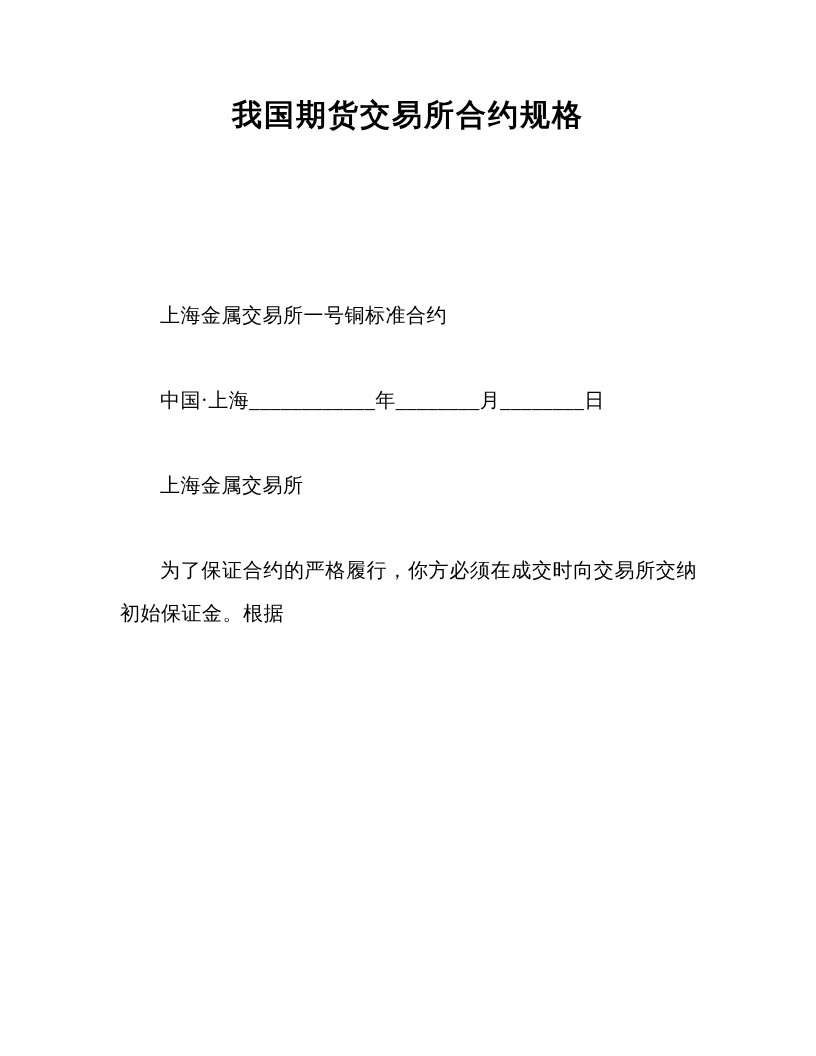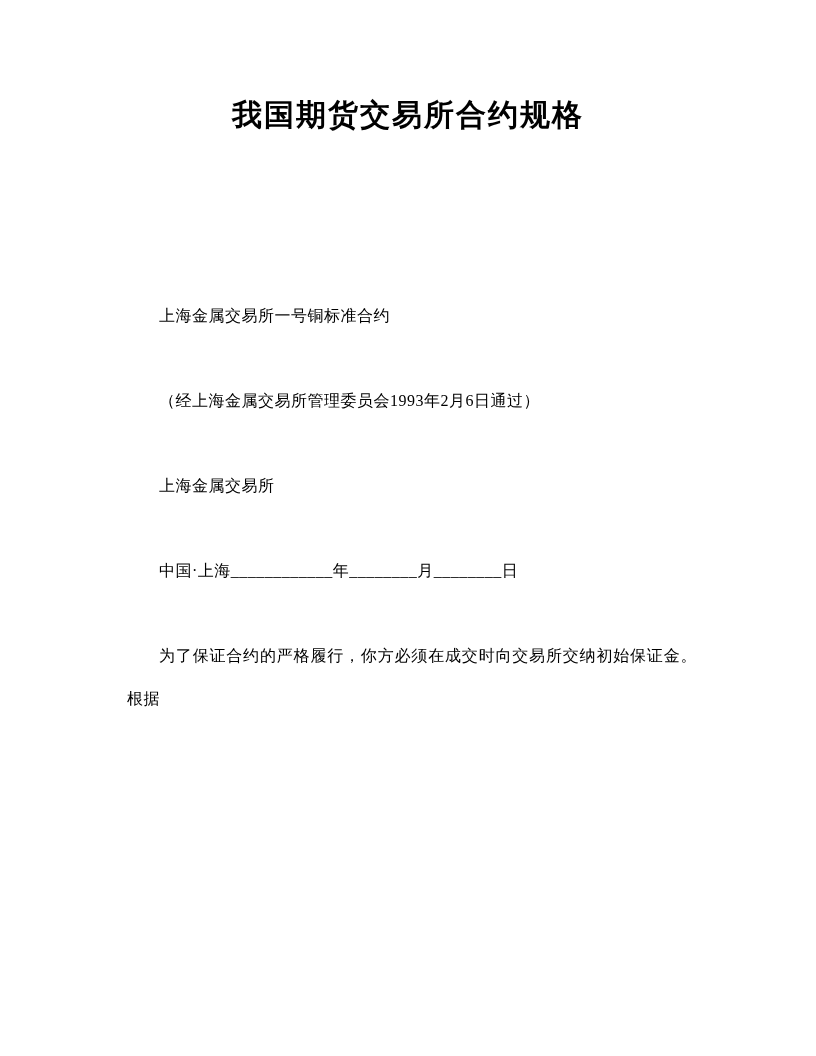--- a/index.html
+++ b/index.html
@@ -22,48 +22,47 @@
   .doc-title {
     font-family: "Liberation Sans", "DejaVu Sans", sans-serif;
     font-weight: bold;
     font-size: 30px;
     letter-spacing: 2px;
     text-align: center;
     margin: 0 0 160px 0;
     line-height: 38px;
   }
   .doc-body p {
-    font-size: 16px;
+    font-size: 20px;
     line-height: 43px;
-    margin: 0 0 42px 8px;
+    margin: 0 0 42px 1px;
     text-indent: 2em;
     text-align: justify;
     letter-spacing: 0.5px;
     word-break: break-all;
   }
   .doc-body p:last-child {
     margin-bottom: 0;
   }
 </style>
 </head>
 <body>
 
 <div class="page">
 
   <h1 class="doc-title">我国期货交易所合约规格</h1>
 
   <div class="doc-body">
 
     <p>上海金属交易所一号铜标准合约</p>
 
-    <p>（经上海金属交易所管理委员会1993年2月6日通过）</p>
+
+    <p>中国·上海____________年________月________日</p>
 
     <p>上海金属交易所</p>
-
-    <p>中国·上海____________年________月________日</p>
 
 
 
     <p>为了保证合约的严格履行，你方必须在成交时向交易所交纳初始保证金。根据</p>
 
   </div>
 
 </div>
 
 </body></html>

